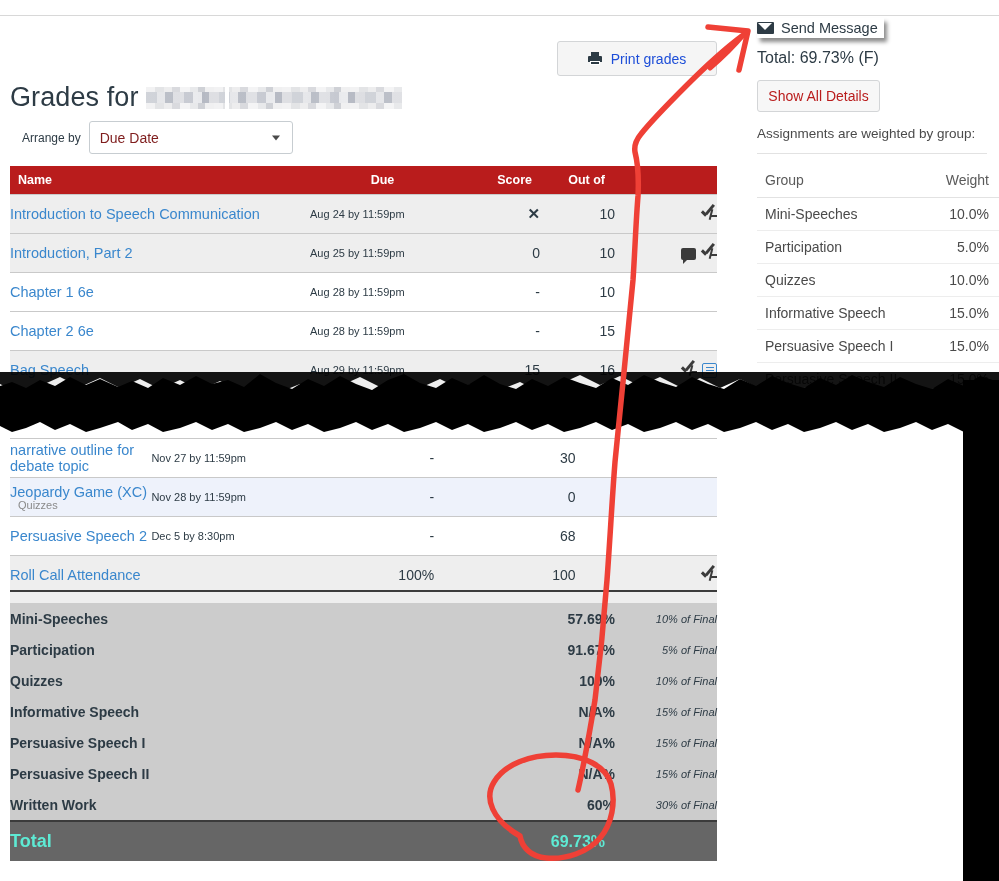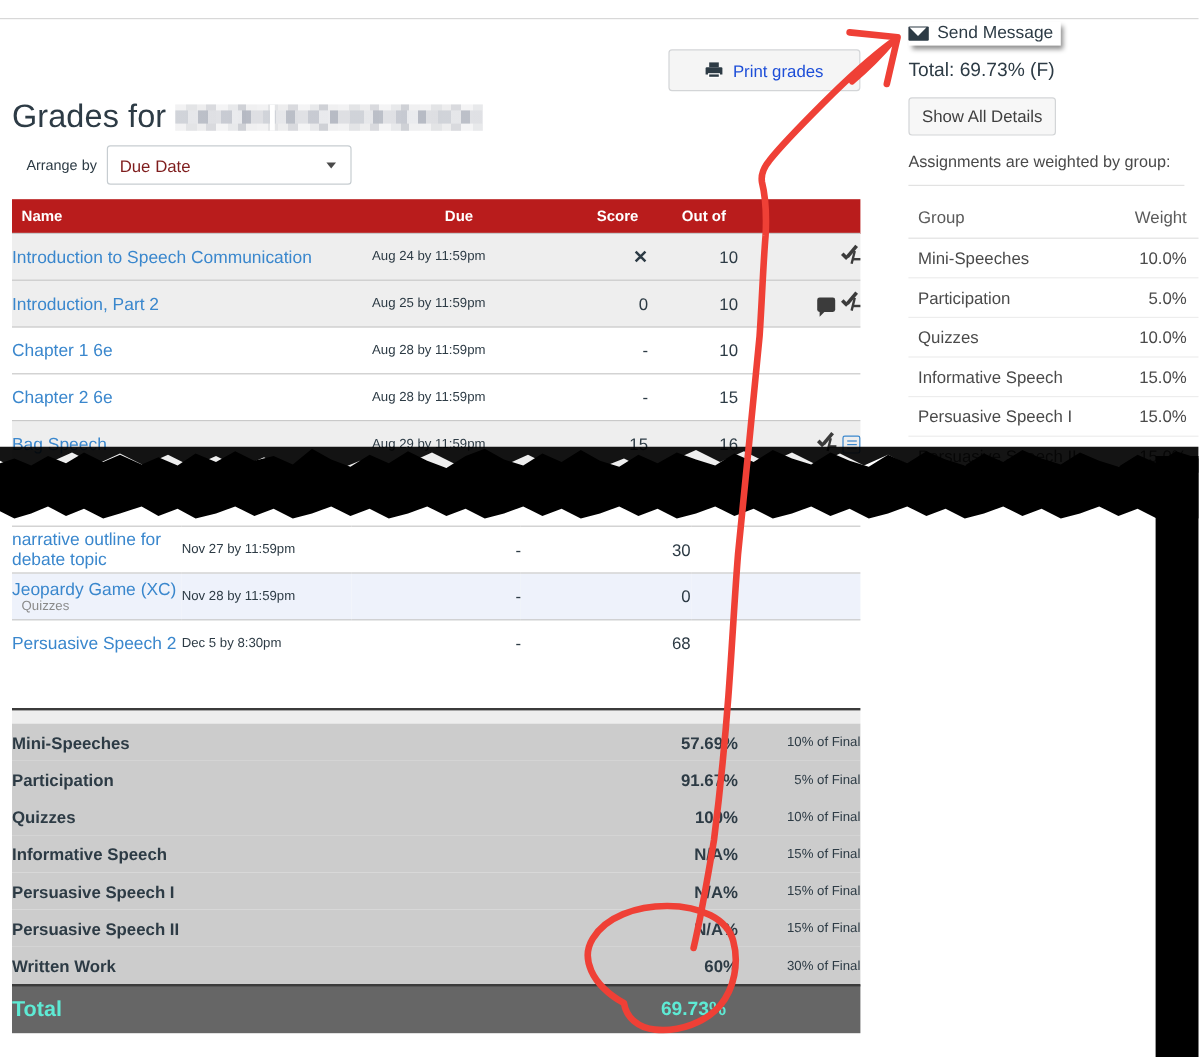--- a/index.html
+++ b/index.html
@@ -341,20 +341,21 @@
     text-align: right;
     padding-right: 10px;
     font-weight: bold;
     font-size: 14px;
   }
   .sum-weight {
     text-align: right;
     padding-right: 14px;
     font-size: 11px;
     color: #3d3d3d;
+    font-style: italic;
   }
   tr.total-row td {
     background: #666666;
     color: #5eead4;
     height: 39px;
     border-top: 2px solid #3b3b3b;
     margin-top: 12px;
   }
   tr.total-row .sum-name { font-size: 18px; font-weight: bold; }
   tr.total-row .sum-pct  { font-size: 16px; font-weight: bold; padding-right: 10px; }
@@ -402,21 +403,21 @@
     color: #2d3b45;
     margin-top: 11px;
   }
   .details-btn {
     margin-top: 13px;
     width: 123px;
     height: 32px;
     border: 1px solid #d3d5d7;
     border-radius: 3px;
     background: #f7f7f7;
-    color: #404040;
+    color: #b91c1c;
     font-size: 14px;
     cursor: pointer;
     box-sizing: border-box;
   }
   .weighted-note {
     margin-top: 14px;
     font-size: 13.5px;
     color: #4a4a4a;
     white-space: nowrap;
   }
@@ -567,20 +568,27 @@
           <td class="cell-score">-</td>
           <td class="cell-out">0</td>
           <td class="cell-icons"></td>
         </tr>
         <tr class="row-plain">
           <td class="cell-name"><span class="asgn-link">Persuasive Speech 2</span></td>
           <td class="cell-due">Dec 5 by 8:30pm</td>
           <td class="cell-score">-</td>
           <td class="cell-out">68</td>
           <td class="cell-icons"></td>
+        </tr>
+        <tr class="row-alt">
+          <td class="cell-name"><span class="asgn-link">Roll Call Attendance</span></td>
+          <td class="cell-due"></td>
+          <td class="cell-score">100%</td>
+          <td class="cell-out">100</td>
+          <td class="cell-icons"><span class="ico ico-check"><span class="tail"></span><span class="tail2"></span></span></td>
         </tr>
       </tbody>
   </table>
 
   <table class="summary-table">
     <tbody>
       <tr class="spacer-row">
         <td style="width:300px"></td>
           <td style="width:145px"></td>
           <td style="width:85px"></td>

